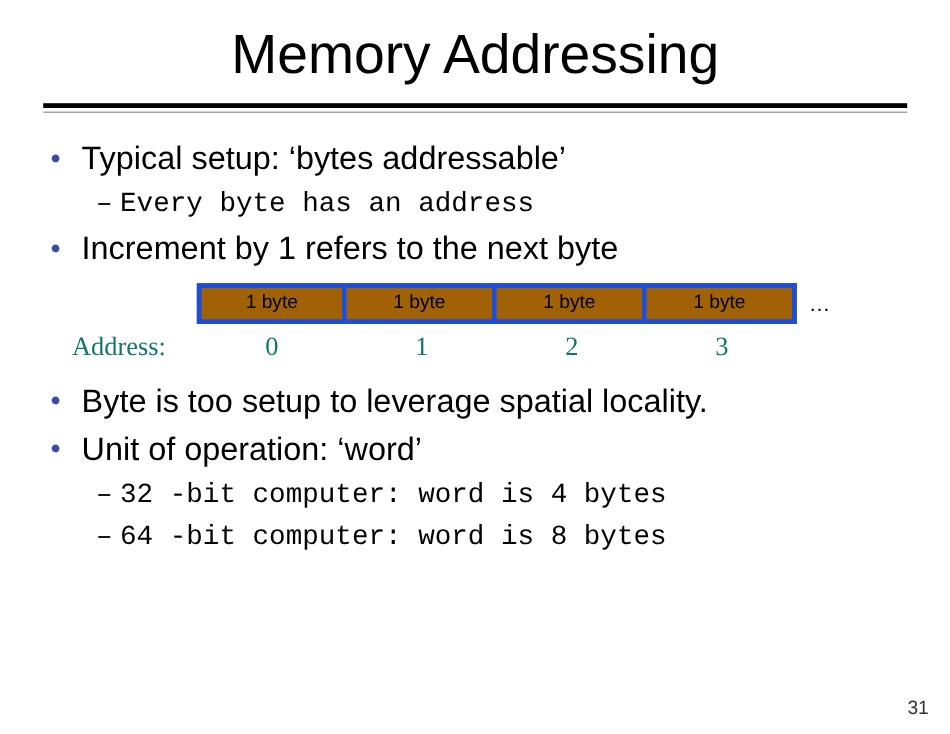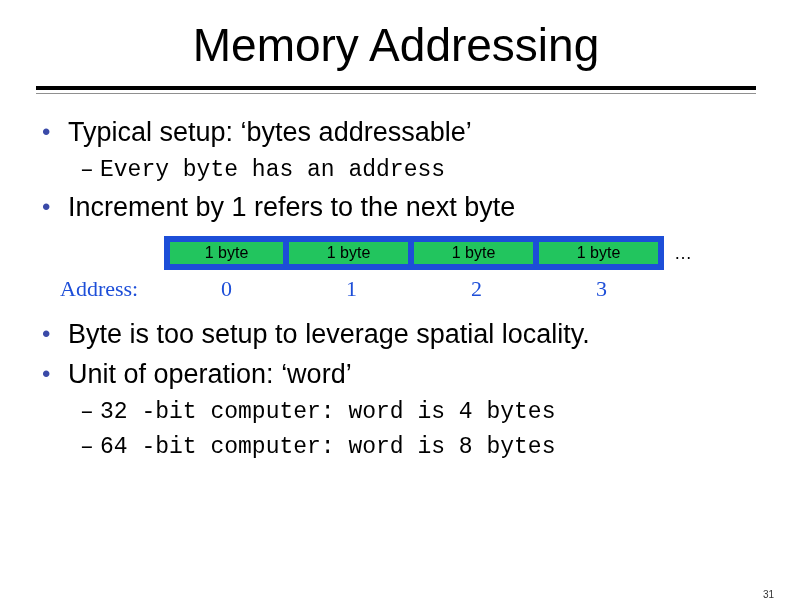--- a/index.html
+++ b/index.html
@@ -58,53 +58,53 @@
     width: 20px;
   }
   .diagram {
     margin: 12px 0 4px 128px;
     display: flex;
     align-items: center;
   }
   .cell {
     width: 125px;
     height: 34px;
-    border: 6px solid #1d4ed8;
+    border: 4px solid #1d4ed8;
     display: flex;
     align-items: center;
     justify-content: center;
     font-size: 16px;
-    background: #22c55e;
+    background: #a16207;
   }
   .cell + .cell { border-left: none; }
   .dots {
     font-size: 18px;
     margin-left: 10px;
   }
   .addr-row {
     display: flex;
     align-items: center;
     margin: 6px 0 16px 0;
     font-size: 22px;
-    color: #1d4ed8;
+    color: #0f766e;
     font-family: "Times New Roman", serif;
   }
   .addr-label {
     width: 128px;
     padding-left: 24px;
   }
   .addr-num {
     width: 125px;
     text-align: center;
   }
   .pagenum {
     position: absolute;
     right: 18px;
     bottom: 12px;
-    font-size: 10px;
+    font-size: 16px;
     color: #333;
   }
 </style>
 </head>
 <body>
 
 <h1 class="title">Memory Addressing</h1>
 
 <div class="rule-wrap">
   <div class="rule-thick"></div>

